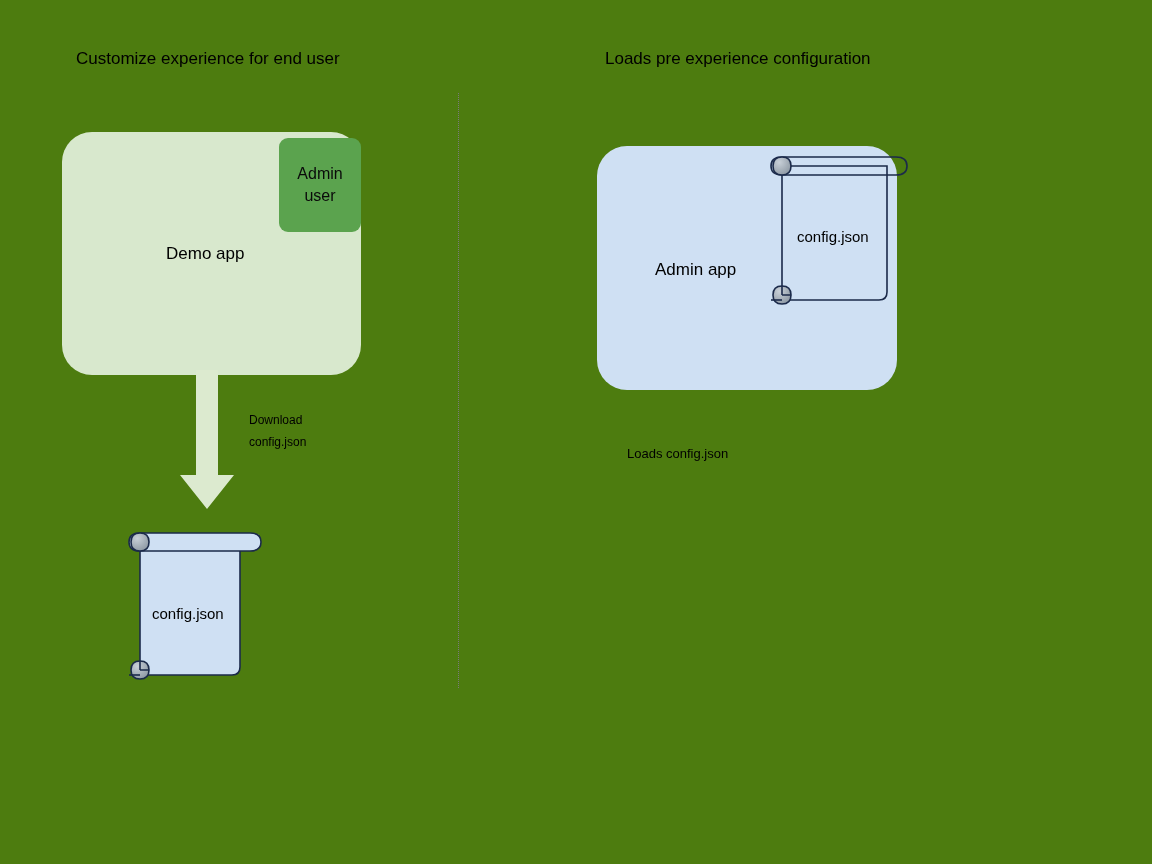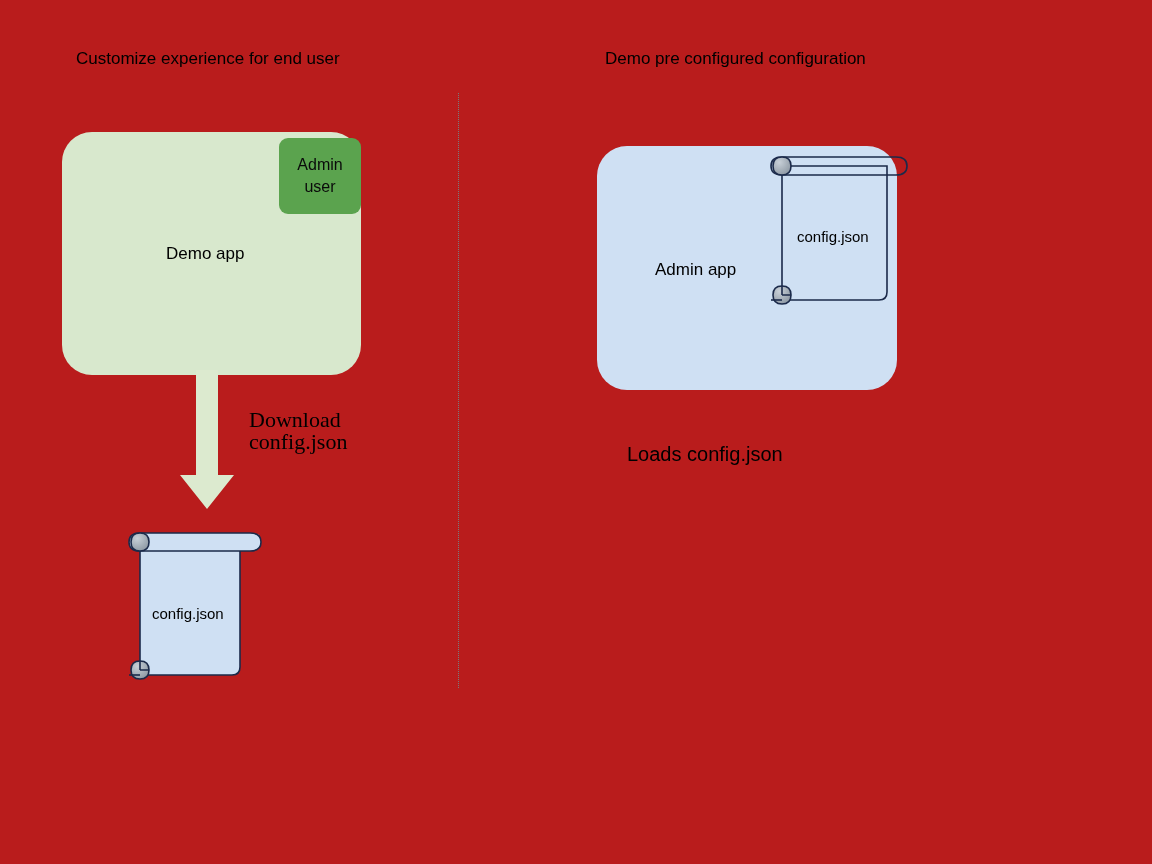--- a/index.html
+++ b/index.html
@@ -12,21 +12,21 @@
     width: 1152px;
     height: 864px;
     font-family: "Liberation Sans", sans-serif;
     color: #000000;
     overflow: hidden;
   }
   .canvas {
     position: relative;
     width: 1152px;
     height: 864px;
-    background: #b91c1c;
+    background: #4d7c0f;
   }
 
   
   .heading {
     position: absolute;
     font-size: 17px;
     line-height: 20px;
     color: #000000;
     white-space: nowrap;
   }
@@ -71,21 +71,21 @@
   }
   #admin-app-label { left: 166px; top: 244px; }
   #demo-app-label  { left: 655px; top: 260px; }
 
   
   #admin-panel-badge {
     position: absolute;
     left: 279px;
     top: 138px;
     width: 82px;
-    height: 76px;
+    height: 94px;
     background: #5ba34e;
     border-radius: 9px;
     display: flex;
     align-items: center;
     justify-content: center;
     text-align: center;
   }
   #admin-panel-badge .badge-text {
     font-size: 16px;
     line-height: 22px;
@@ -97,34 +97,33 @@
     position: absolute;
     left: 168px;
     top: 370px;
     width: 78px;
     height: 158px;
   }
   #download-arrow svg { display: block; }
 
   .arrow-label {
     position: absolute;
-    font-size: 22px;
+    font-size: 12px;
     line-height: 22px;
     color: #000000;
     white-space: nowrap;
-    font-family: Liberation Serif, serif;
   }
   #download-label { left: 249px; top: 409px; }
 
   
   #loads-caption {
     position: absolute;
     left: 627px;
     top: 443px;
-    font-size: 20px;
+    font-size: 13px;
     line-height: 22px;
     color: #000000;
     white-space: nowrap;
   }
 
   
   .doc-shape {
     position: absolute;
   }
   .doc-shape svg { display: block; overflow: visible; }
@@ -140,21 +139,21 @@
   #doc-right { left: 770px; top: 152px; width: 150px; height: 158px; }
   #doc-right-label { left: 797px; top: 228px; }
 </style>
 </head>
 <body>
 
 <div class="canvas">
 
   <div class="heading" id="heading-left">Customize experience for end user</div>
 
-  <div class="heading" id="heading-right">Demo pre configured configuration</div>
+  <div class="heading" id="heading-right">Loads pre experience configuration</div>
 
   <div class="divider"></div>
 
   <div class="app-box" id="admin-app-box"></div>
 
   <div class="app-label" id="admin-app-label">Demo app</div>
 
   <div id="admin-panel-badge">
     <span class="badge-text">
       <span>Admin</span><br>

